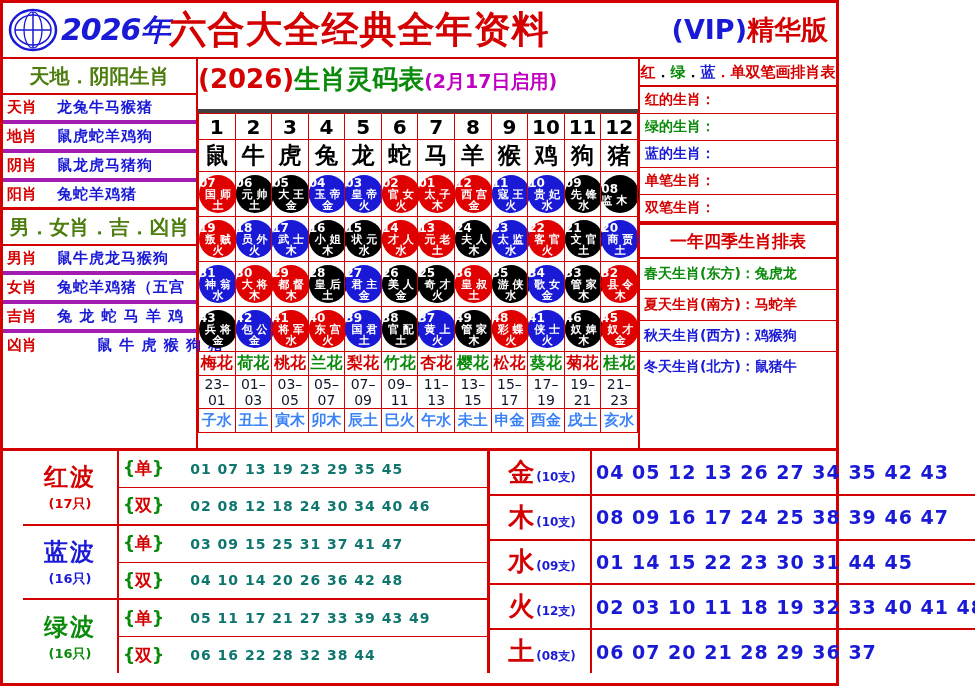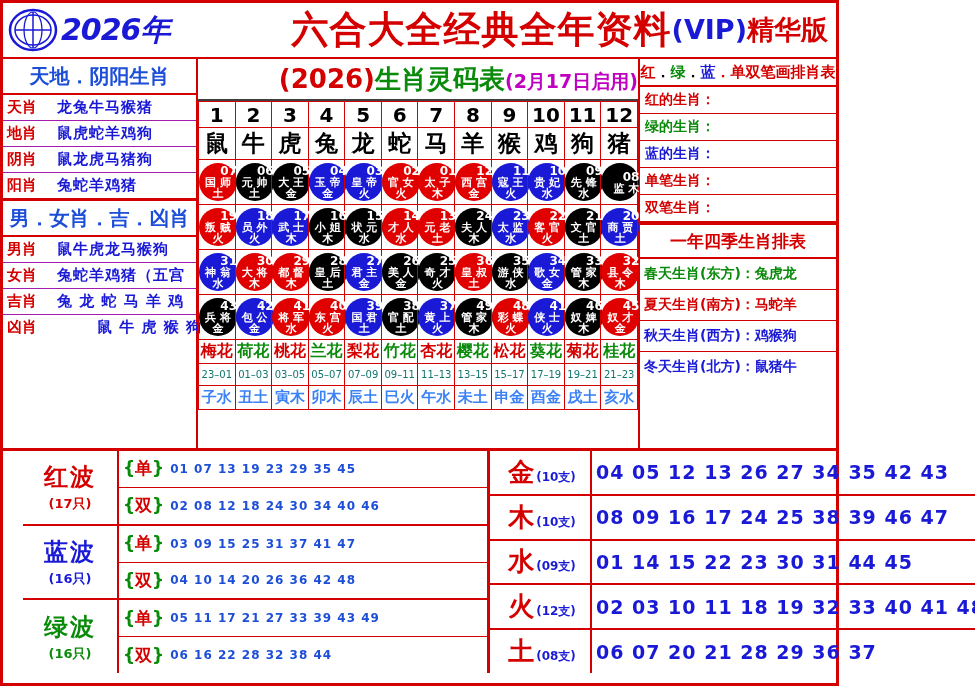--- a/index.html
+++ b/index.html
@@ -36,21 +36,21 @@
     color: #1a1ad6;
     font-size: 30px;
     font-weight: bold;
     font-style: italic;
     margin-left: 2px;
     letter-spacing: -1px;
     white-space: nowrap;
   }
   .hdr-title {
     flex: 1;
-    text-align: right;
+    text-align: left;
     color: #d40000;
     font-size: 37px;
     font-weight: bold;
     letter-spacing: 1px;
     white-space: nowrap;
   }
   .hdr-vip {
     color: #1a1ad6;
     font-size: 27px;
     font-weight: bold;
@@ -83,47 +83,47 @@
     flex: 0 0 196px;
     display: flex;
     flex-direction: column;
   }
 
   
   .lbox-title {
     text-align: center;
     font-size: 20px;
     font-weight: bold;
-    color: #1d4ed8;
+    color: #4d7c0f;
     padding: 4px 0 3px;
     border-bottom: 2px solid #d40000;
     white-space: nowrap;
   }
   .lrow {
     display: flex;
     align-items: center;
     padding: 3px 4px;
-    border-bottom: 1px solid #a21caf;
+    border-bottom: 4px solid #a21caf;
     font-size: 15px;
     white-space: nowrap;
   }
   .lrow:last-child { border-bottom: none; gap: 40px; }
   .lrow .lab { font-weight: bold; flex: 0 0 50px; }
   .lrow .val { font-weight: bold; letter-spacing: 1px; }
   .c-red { color: #d40000; }
   .c-blue { color: #1a1ad6; }
   .c-green { color: #0a8a0a; }
   .c-black { color: #000; }
   .lspacer { border-bottom: 3px solid #d40000; }
 
   
   .mid-title {
-    text-align: right;
-    padding: 3px 0 2px;
-    border-bottom: 2px solid #404040;
+    text-align: left;
+    padding: 3px 0 12px;
+    border-bottom: 4px solid #404040;
     white-space: nowrap;
   }
   .mid-title .t1 { color:#d40000; font-size: 26px; font-weight: bold; }
   .mid-title .t2 { color:#0a8a0a; font-size: 26px; font-weight: bold; }
   .mid-title .t3 { color:#c000c0; font-size: 19px; font-weight: bold; }
 
   table.grid {
     border-collapse: collapse;
     width: 100%;
     table-layout: fixed;
@@ -138,32 +138,32 @@
   .zod-head td { font-size: 23px; font-weight: bold; color:#000; height: 30px; }
 
   .ball-row td { height: 45px; }
   .ball {
     width: 38px; height: 38px;
     border-radius: 50%;
     margin: 2px auto;
     color: #fff;
     display: flex;
     flex-direction: column;
-    align-items: flex-end;
+    align-items: flex-start;
     justify-content: center;
     line-height: 1.0;
   }
   .ball .bn { font-size: 12px; font-weight: bold; }
   .ball .bt { font-size: 11px; font-weight: bold; }
   .ball.red { background: #e00000; }
   .ball.blue { background: #1a1ad6; }
   .ball.green { background: #000000; }
 
   .flower-row td { height: 24px; font-size: 16px; font-weight: bold; }
-  .time-row td { height: 22px; font-size: 10px; color: #0f766e; margin-left: 16px; }
+  .time-row td { height: 22px; font-size: 14px; color: #0f172a; margin-left: 16px; }
   .stem-row td { height: 24px; font-size: 15px; font-weight: bold; color:#3b82f6; }
 
   
   .rbox-title {
     text-align: center;
     font-size: 15px;
     font-weight: bold;
     padding: 4px 0 3px;
     border-bottom: 2px solid #d40000;
     white-space: nowrap;
@@ -240,22 +240,23 @@
     border-bottom: 1px solid #d40000;
     white-space: nowrap;
   }
   .wave-line:last-child { border-bottom: none; }
   .wave-line .tag {
     font-size: 17px; font-weight: bold; color: #0a8a0a;
     margin-right: 6px;
   }
   .wave-line .tag b { color: #d40000; }
   .wave-line .nums {
-    font-size: 12px; font-weight: bold; color: #1d4ed8;
+    font-size: 14px; font-weight: bold; color: #0f766e;
     letter-spacing: 1px;
+    margin-left: 20px;
   }
 
   .elem-row {
     flex: 1;
     display: flex;
     align-items: center;
     border-bottom: 2px solid #d40000;
     padding-left: 4px;
     white-space: nowrap;
   }

